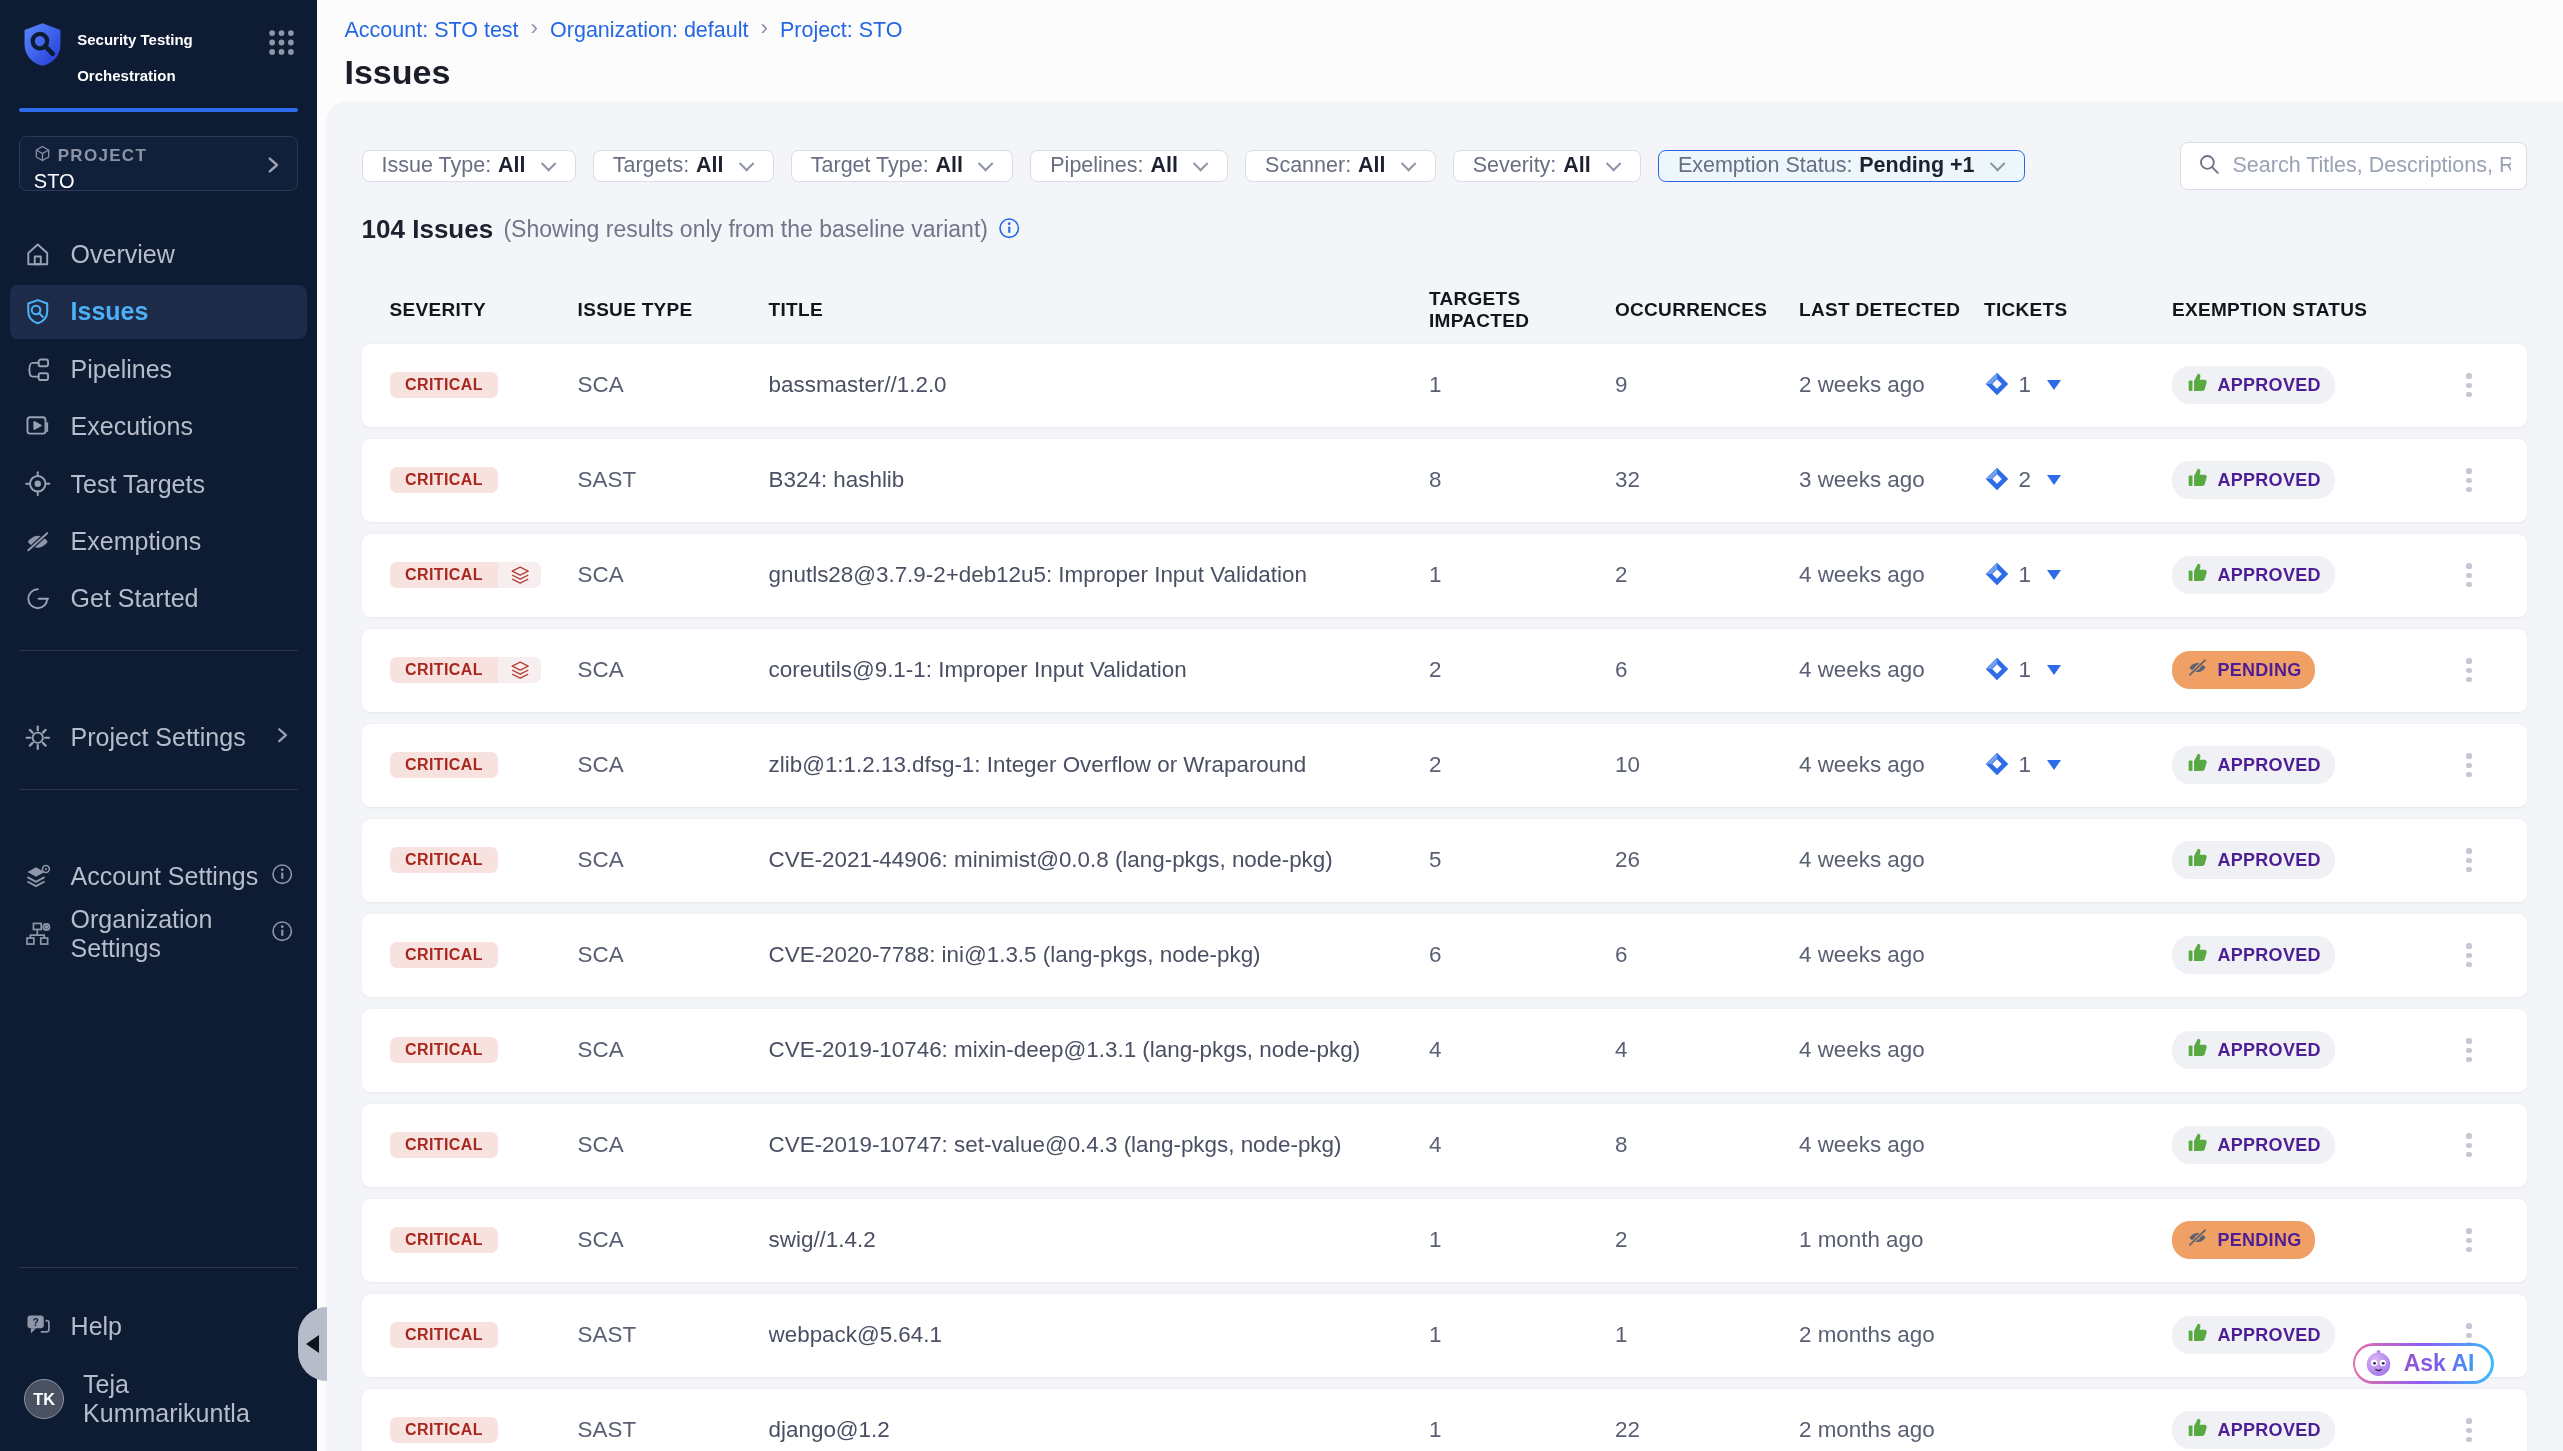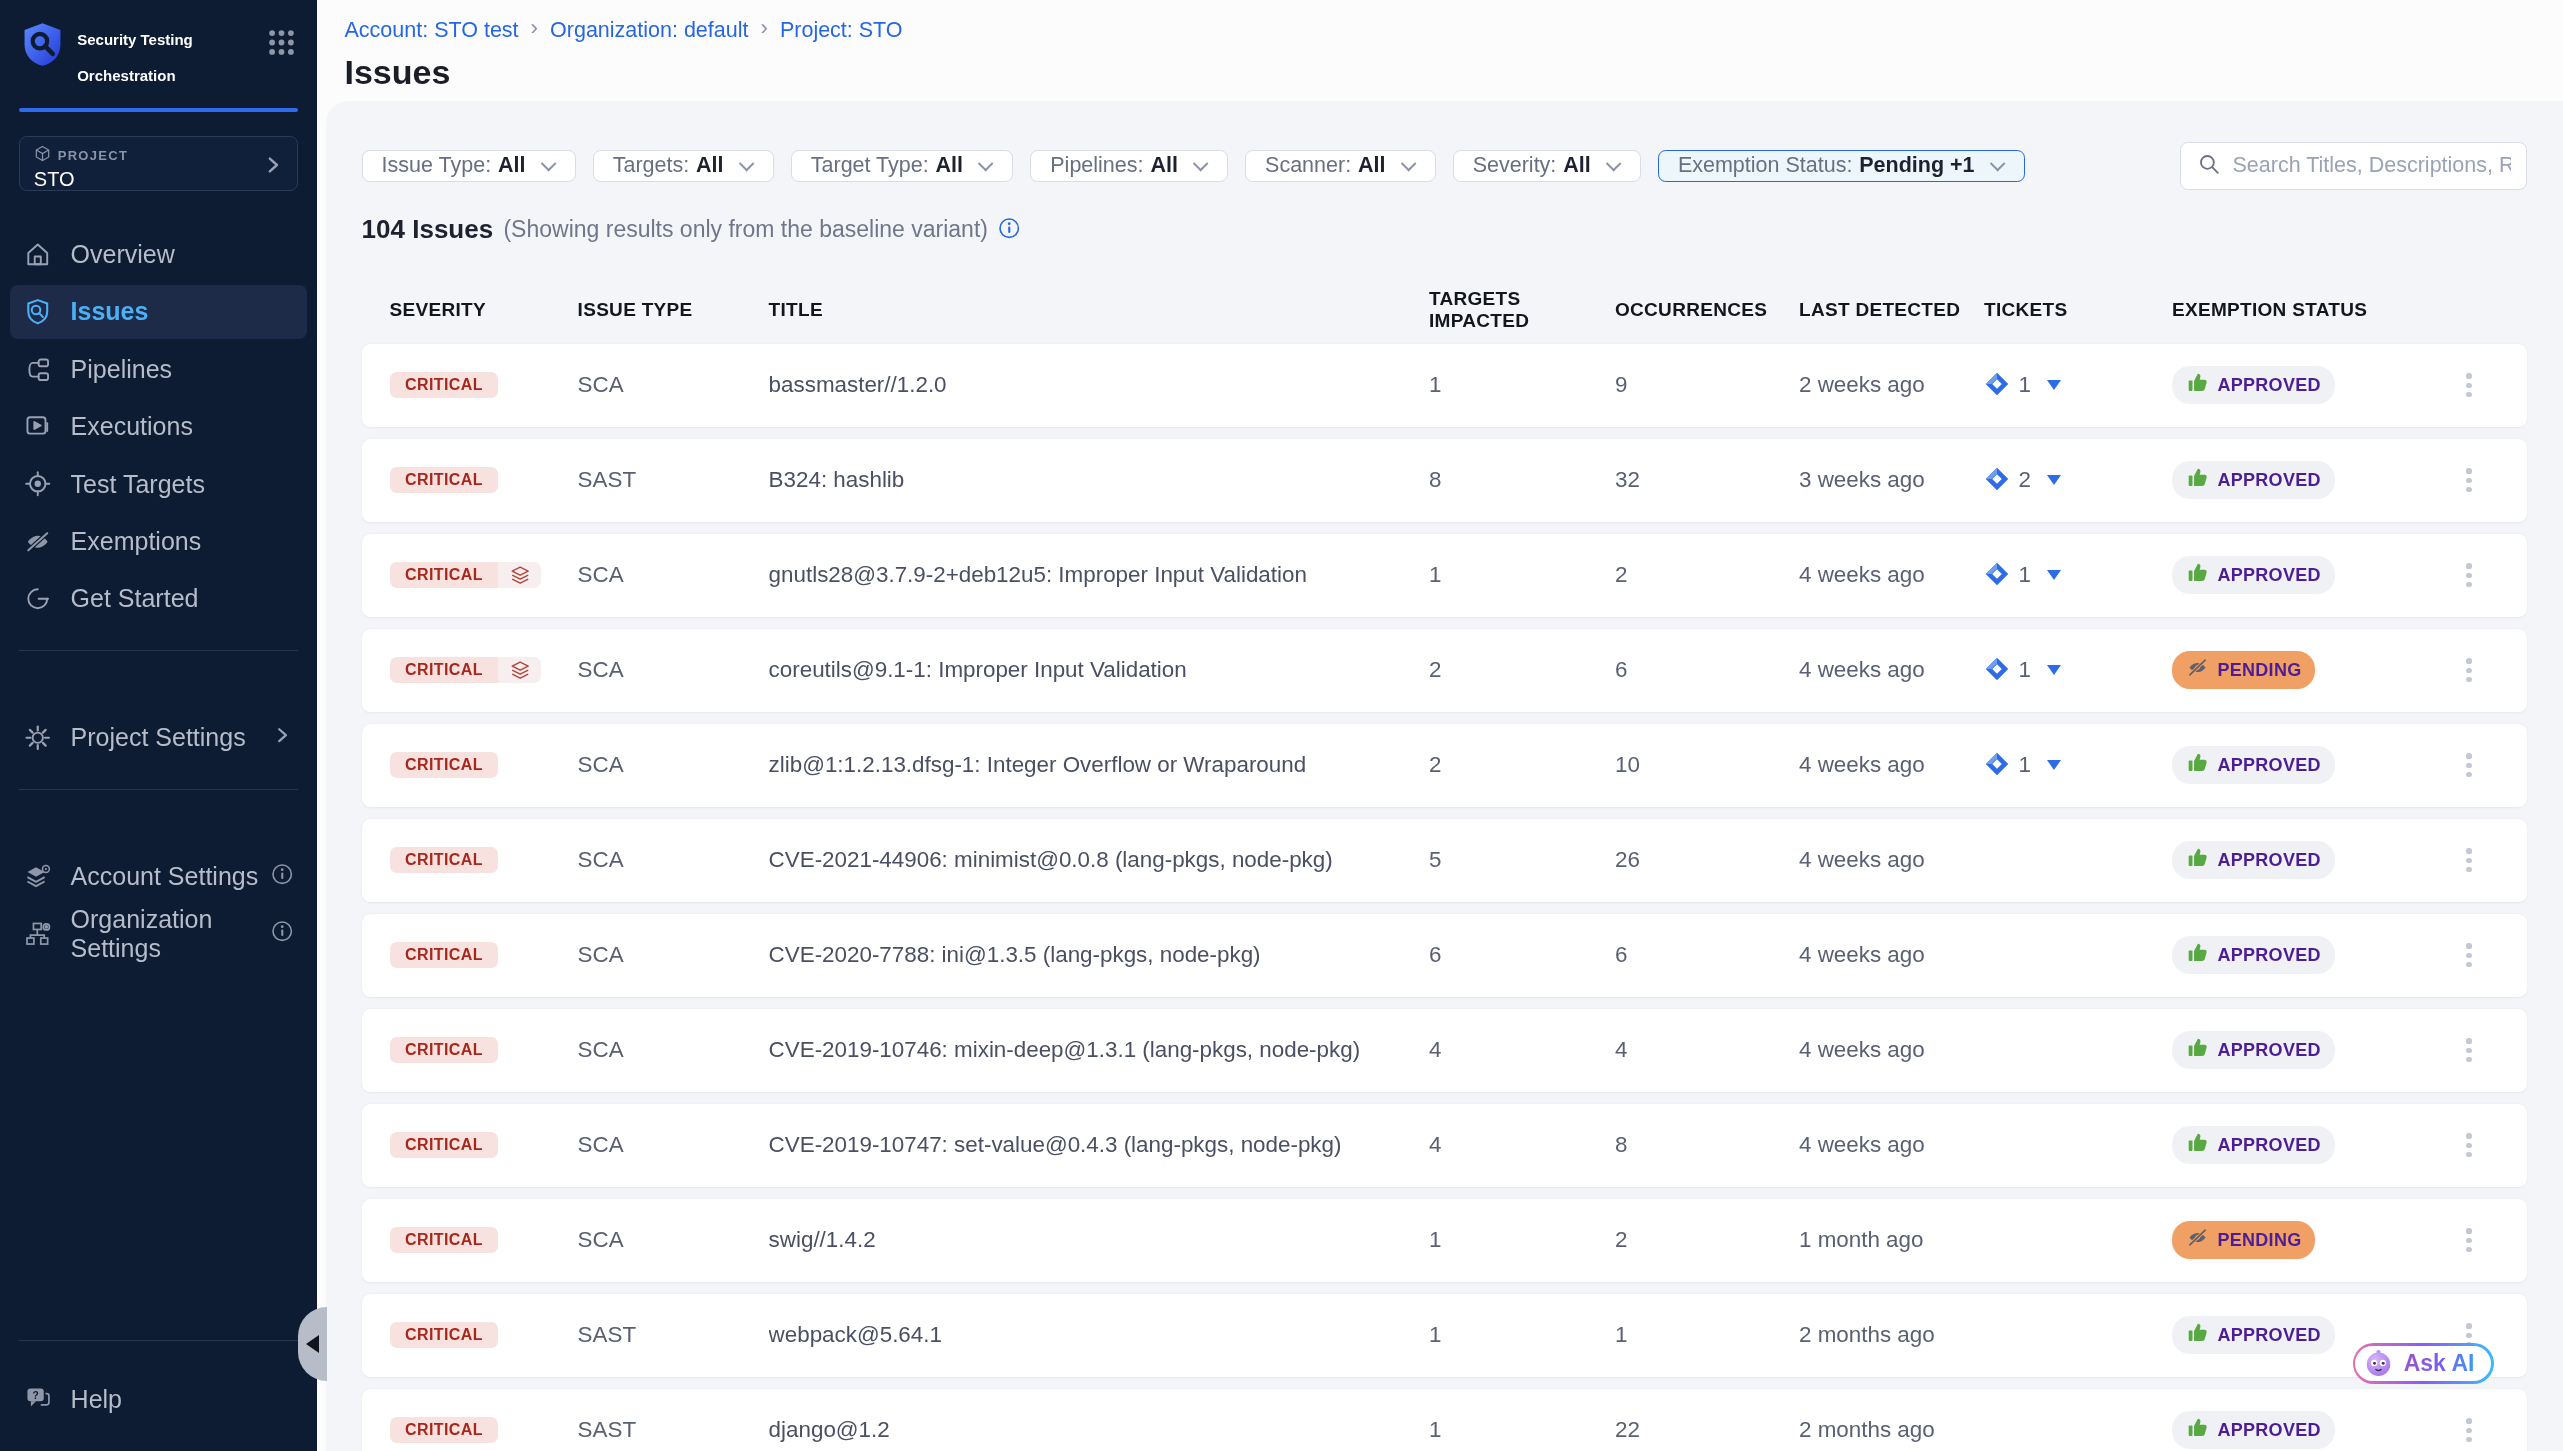--- a/index.html
+++ b/index.html
@@ -30,21 +30,21 @@
   .brand{display:flex;align-items:flex-start;padding:22.4px 20.6px 0 22.4px;}
   .brand-logo{width:41px;height:45px;flex:0 0 auto;}
   .brand-title{margin-left:13.8px;color:#fff;font-size:15px;font-weight:bold;line-height:36px;width:163px;}
   .grid-btn{margin-left:auto;margin-top:5.2px;cursor:pointer;}
   .blue-rule{height:4.3px;background:#2f6bed;border-radius:2.6px;margin:13.8px 19px 0 19px;}
   .project-card{
     position:relative;margin:24px 19px 0 19px;height:55px;
     background:#101f3a;border:0.9px solid #2c3a55;border-radius:7.7px;
     padding:7.7px 13.8px;cursor:pointer;
   }
-  .project-label-row{display:flex;align-items:center;gap:6.9px;color:#8b93a6;font-size:13px;font-weight:bold;letter-spacing:1.3px;}
+  .project-label-row{display:flex;align-items:center;gap:6.9px;color:#8b93a6;font-size:17px;font-weight:bold;letter-spacing:1.3px;}
   .project-name{color:#fff;font-size:20px;margin-top:2.6px;}
   .project-chevron{position:absolute;right:12px;top:15.5px;}
   .nav{margin-top:36px;display:flex;flex-direction:column;gap:3.4px;padding:0 10.3px;}
   .nav-item{
     display:flex;align-items:center;gap:19px;height:54px;
     padding:0 13.8px;border-radius:7.7px;font-size:25px;color:#b6bcca;cursor:pointer;
   }
   .nav-item .nav-ic{width:27.5px;height:27.5px;display:flex;align-items:center;justify-content:center;}
   .nav-item.active{background:#1d2b48;color:var(--active-link-blue);font-weight:bold;}
   .side-divider{height:0.9px;background:#2a3650;margin:24px 19px;}
@@ -345,20 +345,24 @@
       <div class="nav-item">
         <span class="nav-ic">
           <svg viewBox="0 0 32 32" width="27.5" height="27.5" style="font-size:29px">
             <rect x="4" y="4" width="19" height="15" rx="3.5" fill="#8f96a8"></rect>
             <path d="M8 19 v6 l6-6" fill="#8f96a8"></path>
             <path d="M25 10 h1.5 a2.5 2.5 0 0 1 2.5 2.5 v8 a2.5 2.5 0 0 1 -2.5 2.5 h-7" fill="none" stroke="#8f96a8" stroke-width="2"></path>
             <text x="13.5" y="16.5" text-anchor="middle" font-size="12" font-weight="bold" fill="#0d1c33" font-family="Liberation Sans, sans-serif">?</text>
           </svg>
         </span>
         <span>Help</span>
+      </div>
+      <div class="nav-item user-item">
+        <span class="avatar">TK</span>
+        <span>Teja Kummarikuntla</span>
       </div>
     </div>
 
     <div class="collapse-handle">
       <span class="collapse-tri"></span>
     </div>
   </aside>
 
   <main class="main">
     <div class="main-header">

